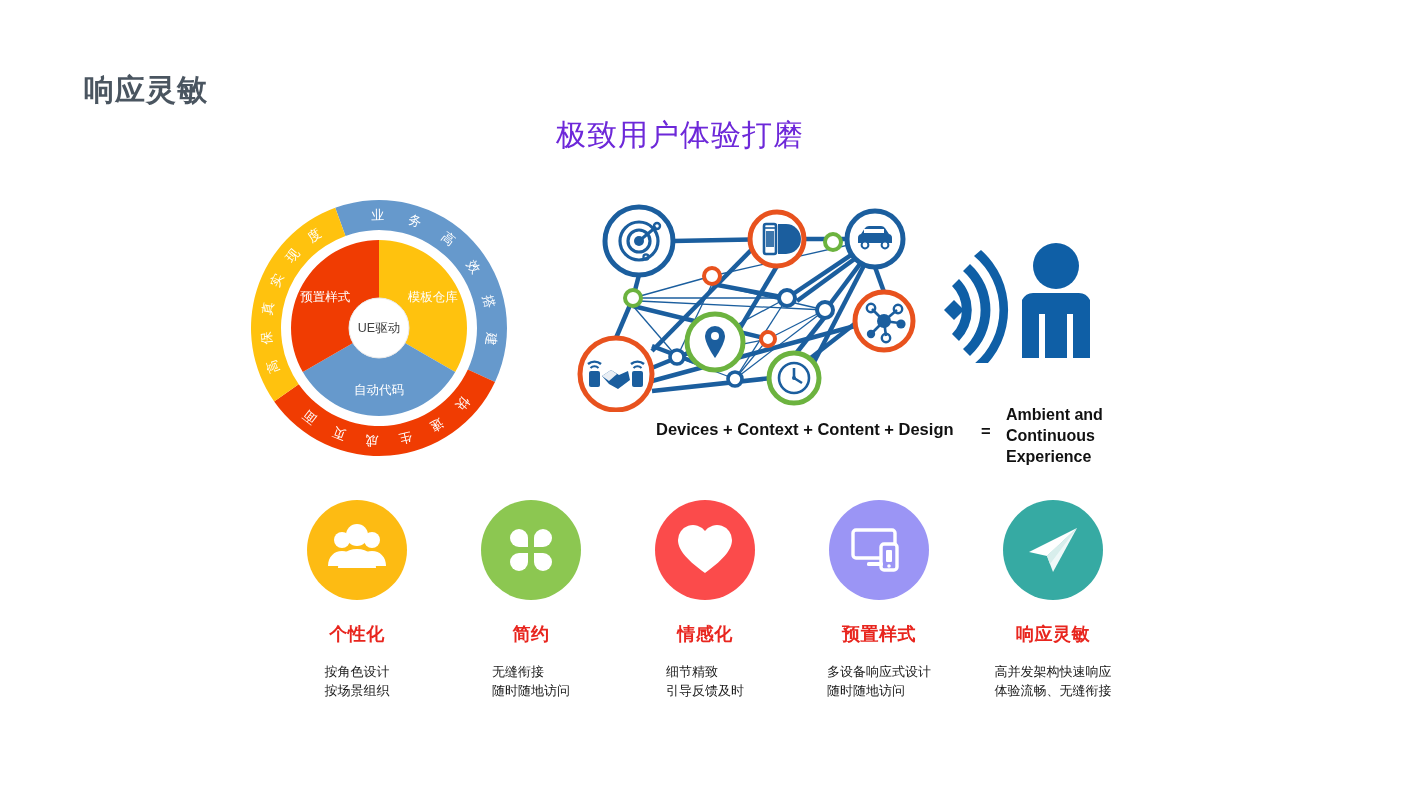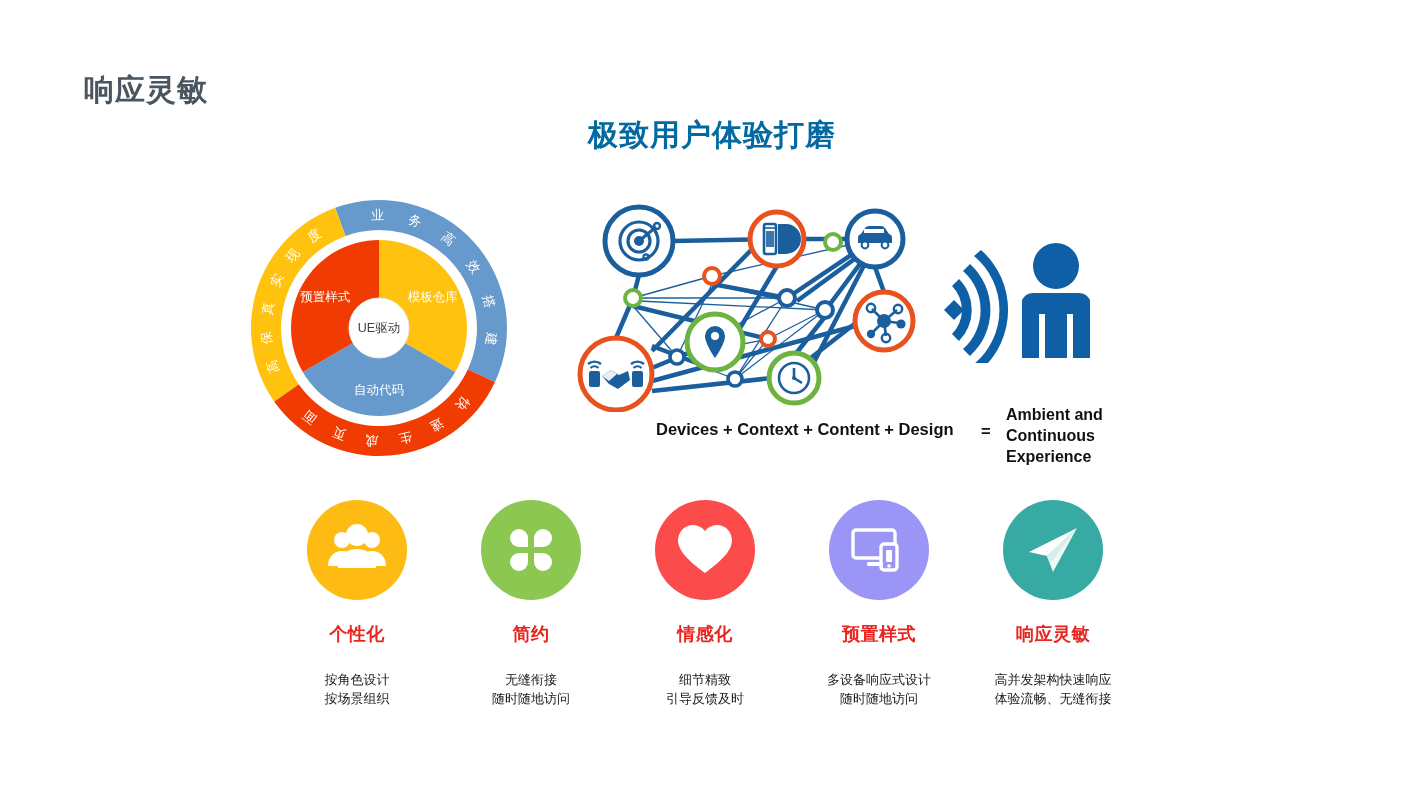--- a/index.html
+++ b/index.html
@@ -10,22 +10,22 @@
   }
   #slide{position:absolute;left:0;top:0;width:1414px;height:793px;}
 
   
   #page-title{
     position:absolute;left:84px;top:70px;
     font-size:30px;font-weight:bold;color:#4a5560;letter-spacing:1px;
     white-space:nowrap;
   }
   #section-heading{
-    position:absolute;left:588px;top:115px;
-    font-size:30px;font-weight:bold;color:#0369a1;letter-spacing:1px;
+    position:absolute;left:556px;top:115px;
+    font-size:30px;font-weight:normal;color:#6d28d9;letter-spacing:1px;
     white-space:nowrap;
   }
 
   
   #donut-wrap{position:absolute;left:248px;top:197px;width:262px;height:262px;}
   #donut-wrap svg{display:block;}
   .ring-label{
     font-size:13px;fill:#ffffff;font-family:"Liberation Sans",sans-serif;
   }
   .inner-label{font-size:12.5px;fill:#ffffff;font-family:"Liberation Sans",sans-serif;}
@@ -64,21 +64,21 @@
   .feature-icon{
     width:100px;height:100px;border-radius:50%;
     display:flex;align-items:center;justify-content:center;
   }
   .feature-icon svg{display:block;}
   .feature-title{
     margin-top:22px;font-size:18px;font-weight:bold;color:#E8251E;
     white-space:nowrap;letter-spacing:.5px;
   }
   .feature-desc{
-    margin-top:24px;font-size:13px;color:#1a1a1a;text-align:center;line-height:19px;
+    margin-top:16px;font-size:13px;color:#1a1a1a;text-align:left;line-height:19px;
     white-space:nowrap;
   }
 </style>
 </head>
 <body>
 
 <div id="slide">
 
   <div id="page-title">响应灵敏</div>
   <div id="section-heading">极致用户体验打磨</div>

